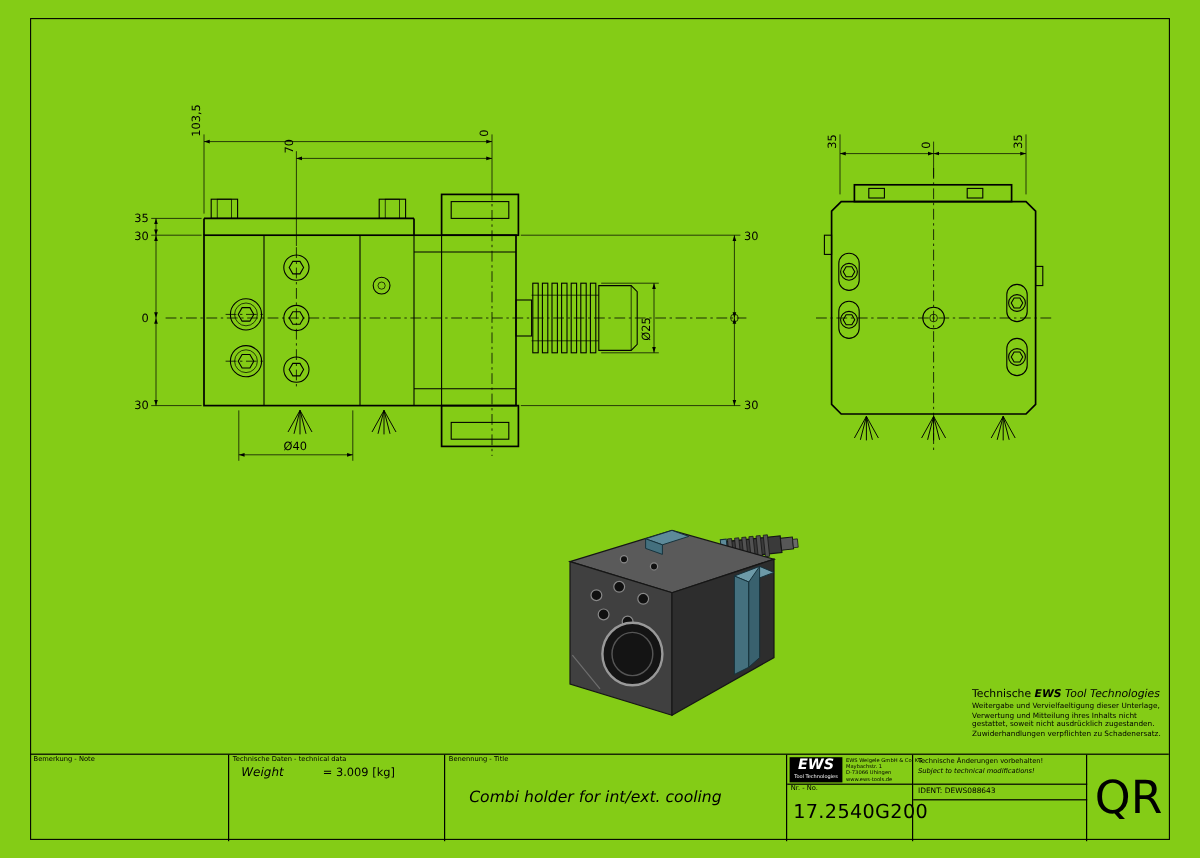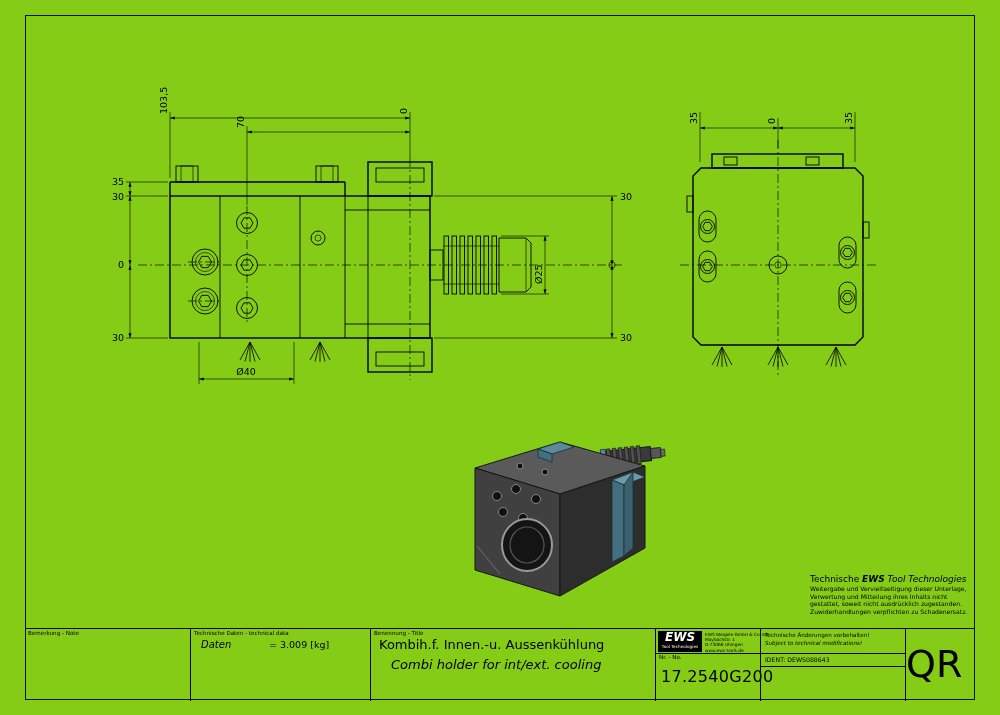--- a/index.html
+++ b/index.html
@@ -36,21 +36,21 @@
   .nrlbl{position:absolute;left:3px;top:25px;font-size:5.6px;}
   .nrval{position:absolute;left:5px;top:38px;font-size:16px;letter-spacing:.3px;white-space:nowrap;}
   .modde{position:absolute;left:4px;top:3px;font-size:5.6px;white-space:nowrap;}
   .moden{position:absolute;left:4px;top:11px;font-size:5.6px;font-style:italic;white-space:nowrap;}
   .identrow{position:absolute;left:4px;top:27px;font-size:6.2px;white-space:nowrap;}
   .c5r{position:absolute;left:95px;right:0;top:0;bottom:0;border-left:1px solid #000;}
   .revrow{position:absolute;left:4px;top:27px;font-size:6.2px;white-space:nowrap;}
   .mwr{position:absolute;left:4px;top:38px;font-size:4.8px;}
   .serial{position:absolute;left:5px;top:44px;font-size:11.5px;letter-spacing:.5px;}
   .qr{position:absolute;left:0;right:0;top:50%;transform:translateY(-52%);
-      font-size:38px;line-height:38px;}
+      text-align:center;font-size:38px;line-height:38px;}
   .projsym{position:absolute;left:6px;top:3px;}
 </style>
 </head>
 <body>
 
 <div class="stage">
 
 <svg class="draw" width="1000" height="715" viewBox="0 0 1000 715">
   <defs>
     <marker id="arr" viewBox="0 0 10 10" refX="10" refY="5" markerWidth="8" markerHeight="8" orient="auto-start-reverse">
@@ -283,27 +283,26 @@
   </div>
 
   <div class="tb">
 
     <div class="cell first" style="left:0;width:165px;">
       <div class="tinylbl">Bemerkung - Note</div>
     </div>
 
     <div class="cell" style="left:165px;width:180px;">
       <div class="tinylbl">Technische Daten - technical data</div>
-      <div class="weightlbl">Daten</div>
+      <div class="weightlbl">Weight</div>
       <div class="weightval">=  3.009 [kg]</div>
     </div>
 
     <div class="cell" style="left:345px;width:285px;">
       <div class="tinylbl">Benennung - Title</div>
-      <div class="title-de">Kombih.f. Innen.-u. Aussenkühlung</div>
       <div class="title-en">Combi holder for int/ext. cooling</div>
     </div>
 
     <div class="cell" style="left:630px;width:105px;">
       <div class="logo">
         <span class="big">EWS</span>
         <span class="sub">Tool Technologies</span>
       </div>
       <div class="addr">
         <div>EWS Weigele GmbH &amp; Co. KG</div>

